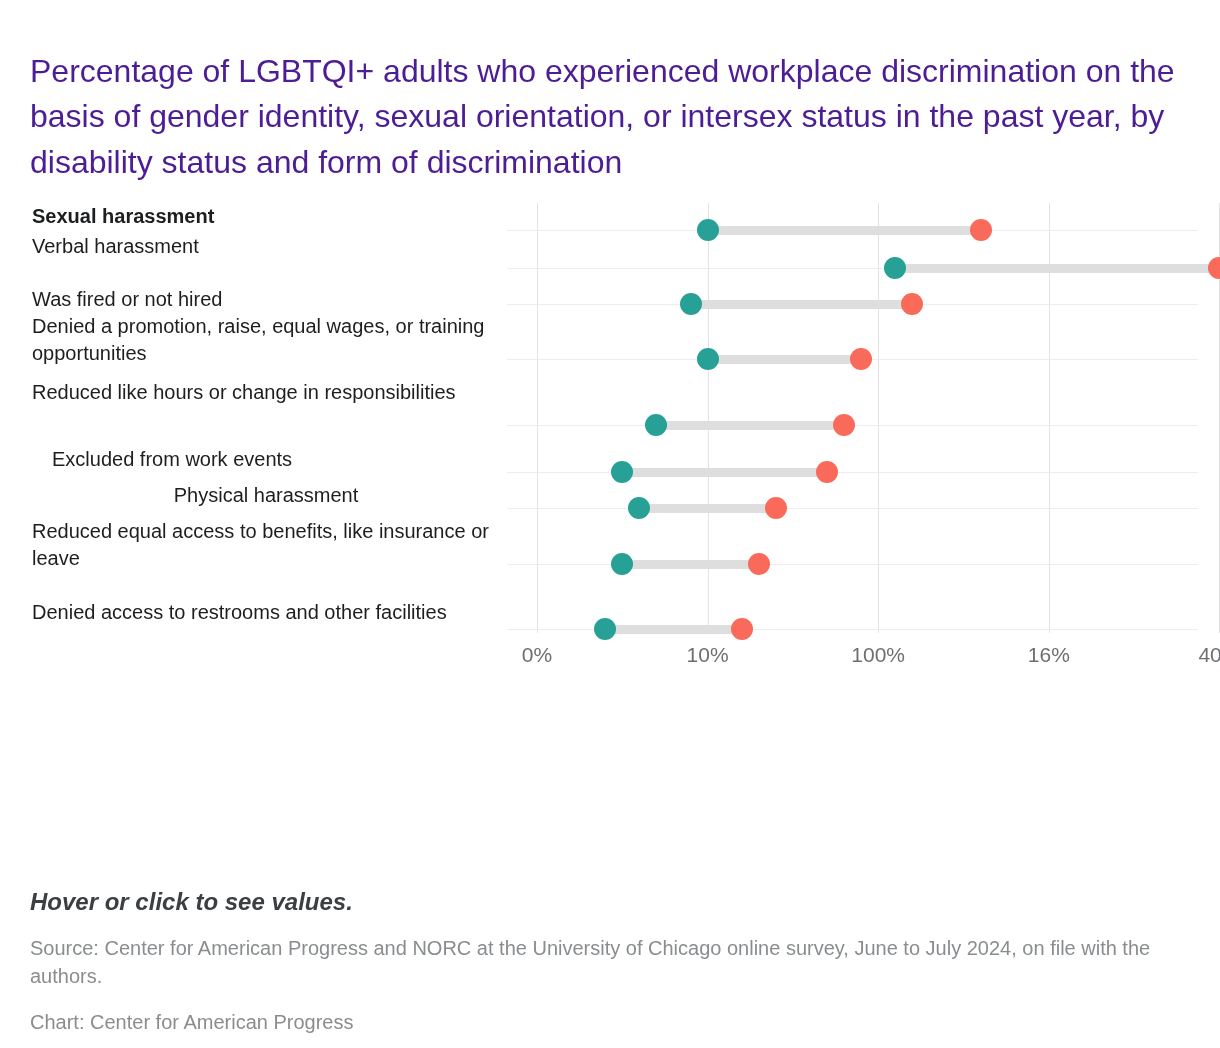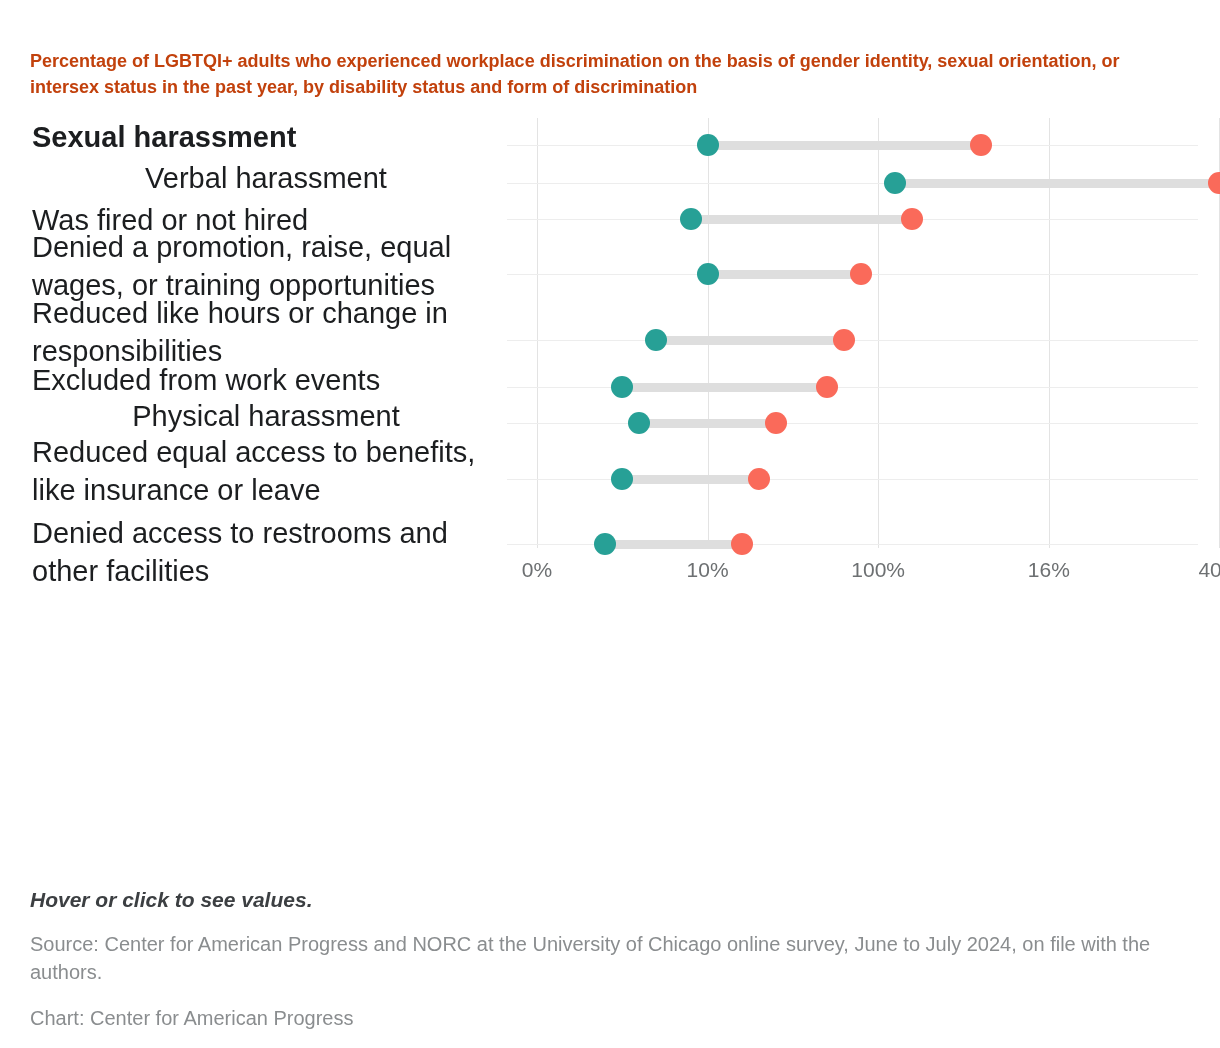--- a/index.html
+++ b/index.html
@@ -14,24 +14,24 @@
 
   .chart-title {
     font-size: 36.5px;
     font-weight: bold;
     line-height: 1.22;
     letter-spacing: -0.3px;
     color: #16181a;
     max-width: 1130px;
   }
   .chart-subtitle {
-    font-size: 18px;
-    font-weight: bold;
+    font-size: 32px;
+    font-weight: normal;
     line-height: 1.42;
-    color: #c2410c;
+    color: #4c1d95;
     margin-top: 21px;
     max-width: 1150px;
   }
 
   .legend {
     display: flex;
     align-items: center;
     gap: 26px;
     margin-top: 26px;
     height: 30px;
@@ -49,21 +49,21 @@
   }
   .labels-col {
     position: absolute;
     left: 0; top: 0;
     width: 470px;
     height: 430px;
   }
   .cat-label {
     position: absolute;
     left: 2px;
-    font-size: 29px;
+    font-size: 20px;
     line-height: 1.32;
     color: #1c1e20;
     width: 468px;
   }
   .cat-label.is-bold { font-weight: bold; }
 
   .plot-area {
     position: absolute;
     left: 477px; top: 0;
     width: 683px; height: 430px;
@@ -106,21 +106,21 @@
     position: absolute;
     top: 10px;
     font-size: 21px;
     color: #6d7072;
     transform: translateX(-50%);
     white-space: nowrap;
   }
 
   .footer { position: absolute; left: 30px; top: 888px; width: 1160px; }
   .footer-note {
-    font-size: 21px;
+    font-size: 24px;
     font-weight: bold;
     font-style: italic;
     color: #3c3f42;
   }
   .footer-source {
     font-size: 20px;
     line-height: 1.42;
     color: #8a8d8f;
     margin-top: 18px;
     max-width: 1150px;
@@ -135,25 +135,25 @@
 <body>
 
 <div class="page">
 
   <div class="chart-subtitle">Percentage of LGBTQI+ adults who experienced workplace discrimination on the basis of gender identity, sexual orientation, or intersex status in the past year, by disability status and form of discrimination</div>
 
 
   <div class="plot-wrap">
     <div class="labels-col">
         <div class="cat-label is-bold" style="top: 0px;">Sexual harassment</div>
-        <div class="cat-label" style="top: 41px; text-align: center;">Verbal harassment</div>
+        <div class="cat-label" style="top: 30px;">Verbal harassment</div>
         <div class="cat-label" style="top: 74px; margin-top: 9px;">Was fired or not hired</div>
         <div class="cat-label" style="top: 110px;">Denied a promotion, raise, equal wages, or training opportunities</div>
         <div class="cat-label" style="top: 176px;">Reduced like hours or change in responsibilities</div>
-        <div class="cat-label" style="top: 243px;">Excluded from work events</div>
+        <div class="cat-label" style="top: 243px; margin-left: 20px;">Excluded from work events</div>
         <div class="cat-label" style="top: 279px; text-align: center;">Physical harassment</div>
         <div class="cat-label" style="top: 315px;">Reduced equal access to benefits, like insurance or leave</div>
         <div class="cat-label" style="top: 396px;">Denied access to restrooms and other facilities</div>
       </div>
     <div class="plot-area">
         <div class="vgrid" style="left: 30px;"></div>
         <div class="vgrid" style="left: 200.6px;"></div>
         <div class="vgrid" style="left: 371.2px;"></div>
         <div class="vgrid" style="left: 541.8px;"></div>
         <div class="vgrid" style="left: 712.4px;"></div>

